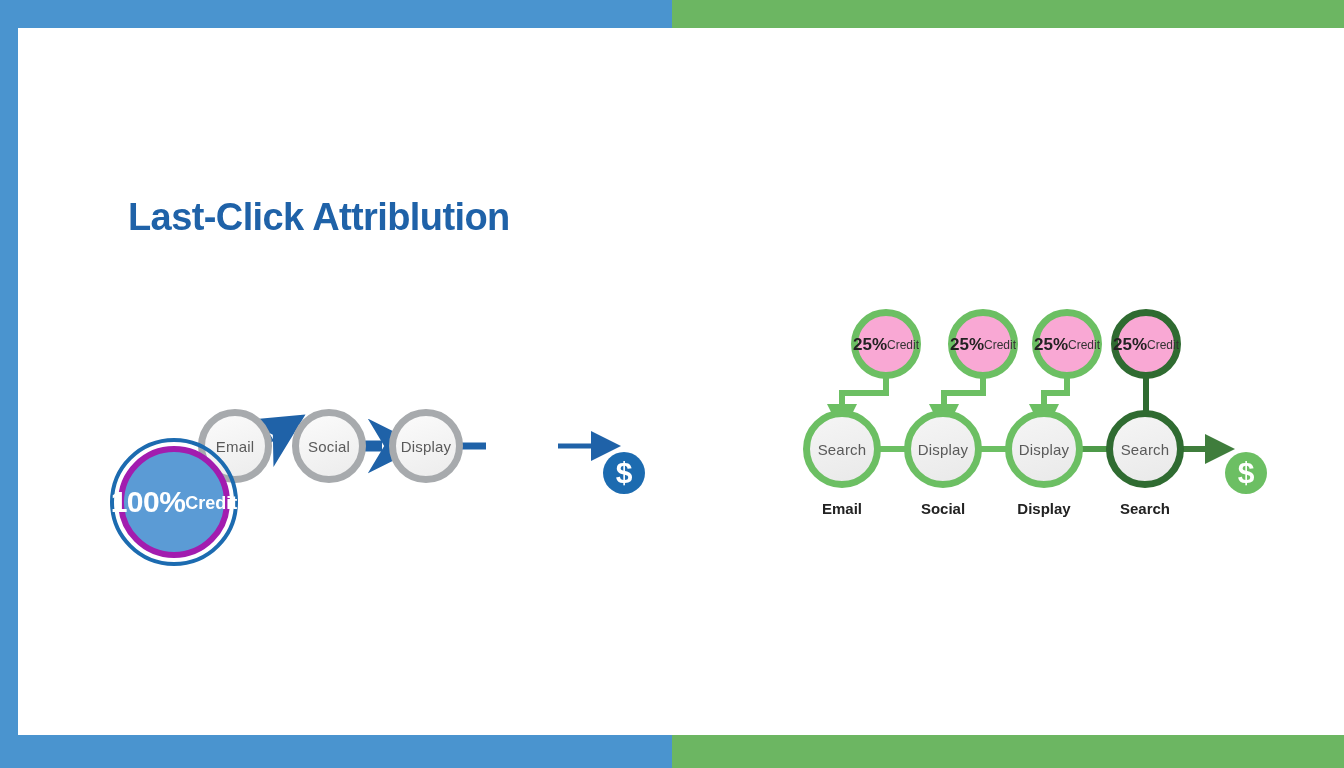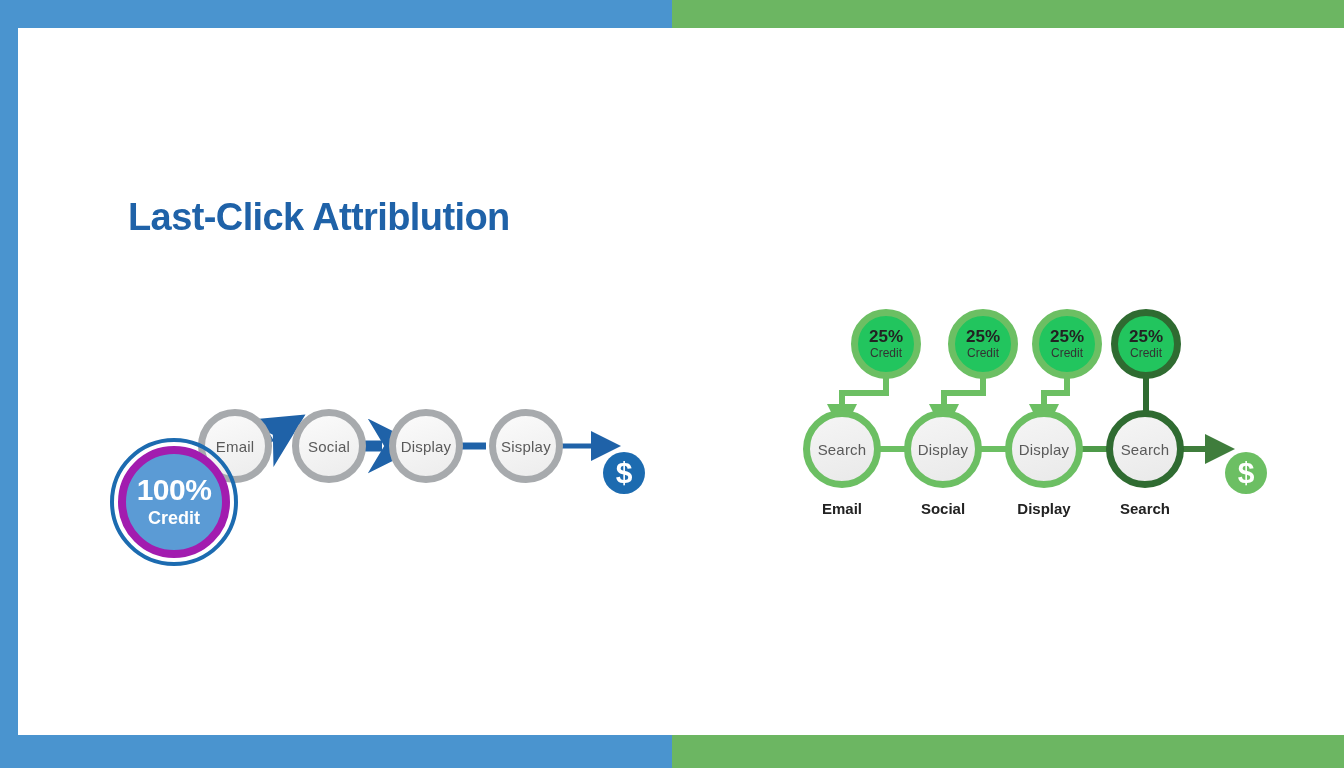--- a/index.html
+++ b/index.html
@@ -87,24 +87,24 @@
     display: flex;
     align-items: center;
     justify-content: center;
     z-index: 6;
   }
   #credit-100 .inner {
     width: 112px;
     height: 112px;
     border-radius: 50%;
     background: #5b9bd5;
-    border: 8px solid #a21caf;
+    border: 6px solid #a21caf;
     box-sizing: border-box;
     display: flex;
-    flex-direction: column;
+    flex-direction: row;
     align-items: center;
     justify-content: center;
     color: #ffffff;
   }
   #credit-100 .pct { font-size: 30px; font-weight: bold; line-height: 1; letter-spacing: -0.5px; }
   #credit-100 .cap { font-size: 18px; font-weight: bold; margin-top: 3px; }
 
   
   .coin {
     position: absolute;
@@ -128,23 +128,22 @@
   
   #right-flow { position: absolute; left: 654px; top: 0; width: 654px; height: 707px; }
 
   .credit-ring {
     position: absolute;
     width: 70px;
     height: 70px;
     border-radius: 50%;
     box-sizing: border-box;
     border: 7px solid #6cbf63;
-    background: #22c55e;
-    display: flex;
-    flex-direction: column;
+    background: #f9a8d4;
+    display: flex;
     align-items: center;
     justify-content: center;
     z-index: 5;
   }
   .credit-ring.dark { border-color: #2f6b31; }
   .credit-ring .pct { font-size: 17px; font-weight: bold; color: #222222; line-height: 1; }
   .credit-ring .cap { font-size: 12px; color: #333333; margin-top: 1px; }
 
   .green-node {
     width: 78px;
@@ -210,23 +209,20 @@
 
     <div class="node gray-node" style="left:180px; top:381px;">
       <span class="node-label">Email</span>
     </div>
     <div class="node gray-node" style="left:274px; top:381px;">
       <span class="node-label">Social</span>
     </div>
     <div class="node gray-node" style="left:371px; top:381px;">
       <span class="node-label">Display</span>
     </div>
-    <div class="node gray-node" style="left:471px; top:381px;">
-      <span class="node-label">Sisplay</span>
-    </div>
 
     <div id="credit-100">
       <div class="inner">
         <span class="pct">100%</span>
         <span class="cap">Credit</span>
       </div>
     </div>
 
     <div class="coin" id="coin-blue">
       <span>$</span>

